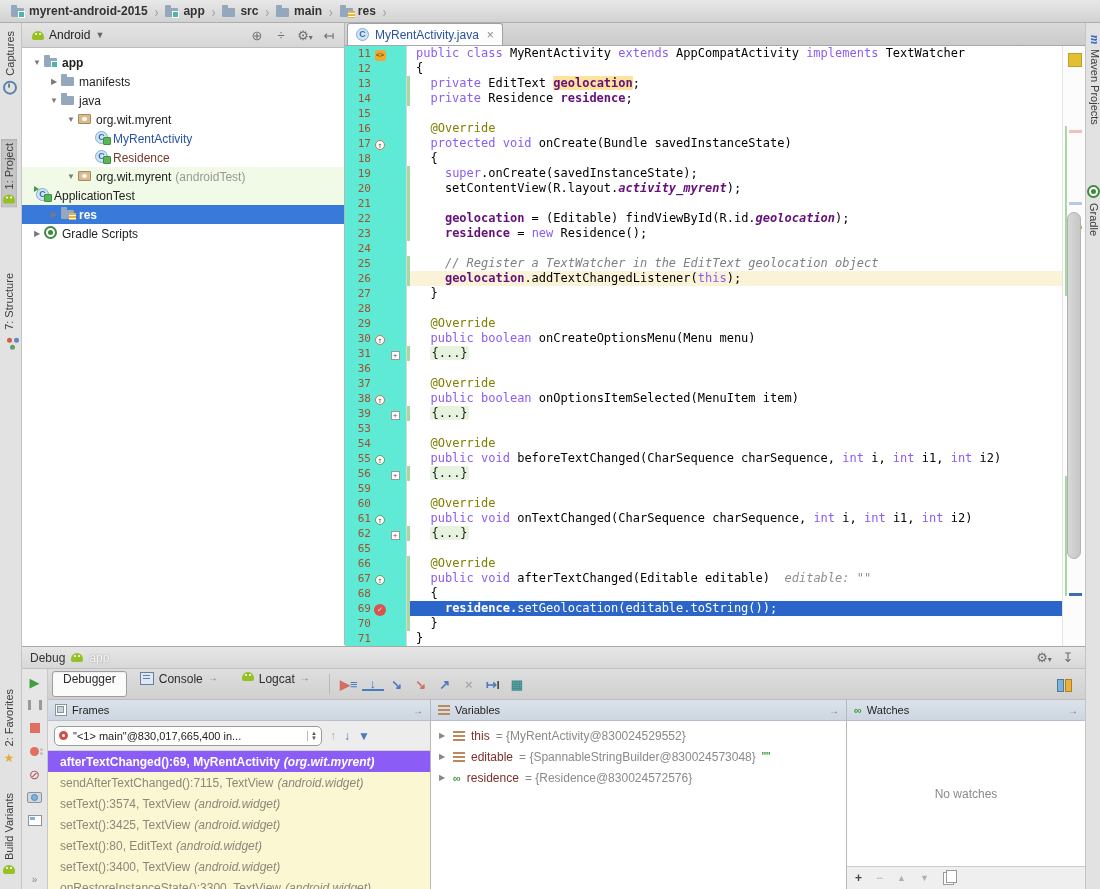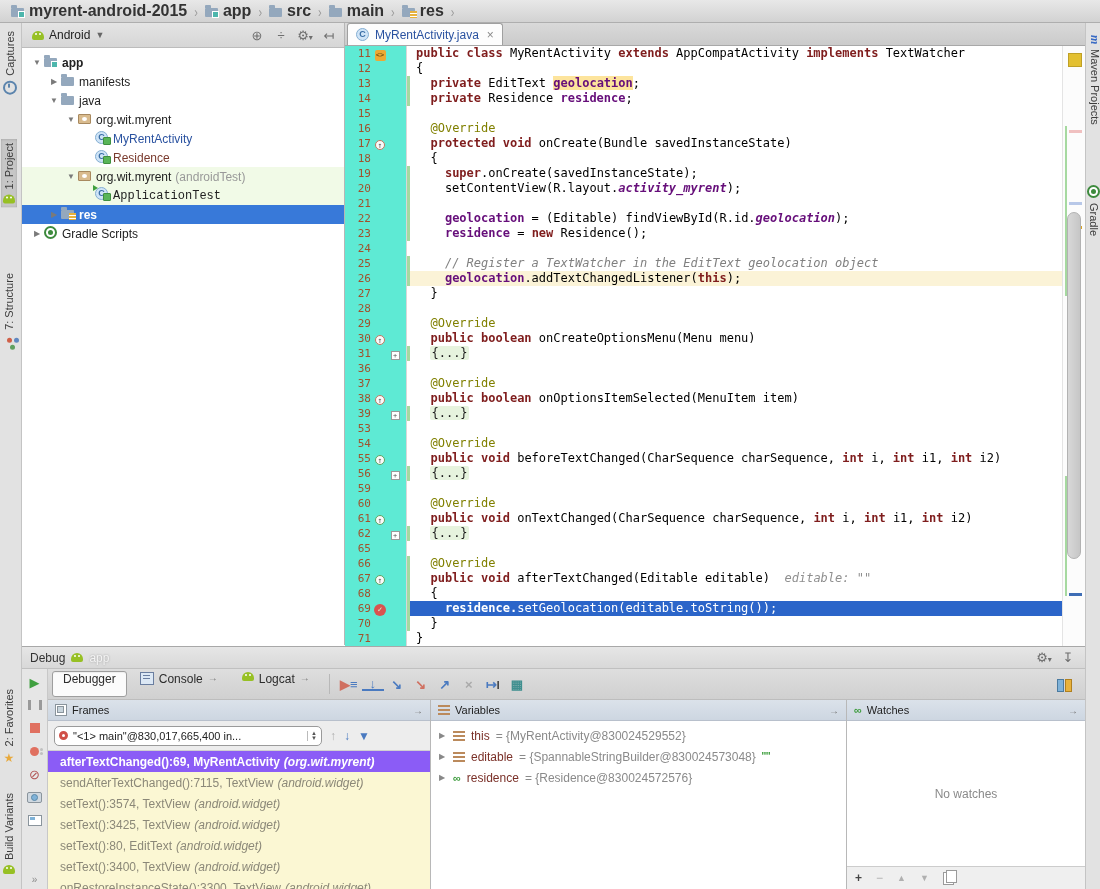--- a/index.html
+++ b/index.html
@@ -3,21 +3,21 @@
 <meta charset="utf-8">
 <style>
   html,body{margin:0;padding:0}
   body{width:1100px;height:889px;position:relative;overflow:hidden;background:#fff;
        font-family:"Liberation Sans",sans-serif;font-size:12px;color:#222;-webkit-font-smoothing:antialiased}
   .abs{position:absolute}
   
   #breadcrumb{left:0;top:0;width:1100px;height:23px;background:linear-gradient(#e8e8e8,#d2d2d2);
     border-bottom:1px solid #aeaeae;display:flex;align-items:center;padding-left:8px;box-sizing:border-box;gap:2px}
   .crumb{display:flex;align-items:center;gap:5px;padding:0 3px;height:100%;cursor:default}
-  .crumb .lbl{font-weight:bold;color:#333;font-size:16px}
+  .crumb .lbl{font-weight:bold;color:#333;font-size:12px}
   .chev{color:#9a9a9a;font-size:11px;margin:0 2px;transform:scaleY(1.4)}
   
   .fic{width:13px;height:9px;background:#94a8bd;border-radius:1px;position:relative;display:inline-block;margin-top:3px}
   .fic::before{content:"";position:absolute;top:-3px;left:0;width:6px;height:3px;background:#94a8bd;border-radius:1px 1px 0 0}
   .fic.teal::after{content:"";position:absolute;right:-1px;bottom:-1px;width:5px;height:5px;background:#4db6ac;border:1px solid #fff}
   .fic.res::after{content:"";position:absolute;right:-2px;bottom:-1px;width:7px;height:7px;
      background:repeating-linear-gradient(to bottom,#e8b23c 0 2px,#fff 2px 3px)}
   
   #leftstrip{left:0;top:23px;width:22px;height:866px;background:#e2e2e2;border-right:1px solid #c4c4c4;box-sizing:border-box}
   #rightstrip{left:1085px;top:23px;width:15px;height:866px;background:#e2e2e2;border-left:1px solid #c4c4c4;box-sizing:border-box}
@@ -73,21 +73,21 @@
   .cl{height:15px;display:flex;align-items:center}
   .gut{width:62px;flex:none;display:flex;align-items:center;height:100%;background:#5eead4;border-right:1px solid #d8d8d8;box-sizing:border-box}
   .num{width:26px;text-align:right;color:#a0522d;font-size:11px;flex:none}
   .gic{width:18px;flex:none;text-align:center;position:relative}
   .fslot{width:12px;flex:none;text-align:center}
   .vcsbar{width:3px;height:15px;flex:none;background:transparent}
   .cl.vcs .vcsbar{background:#a6d9a0}
   .ctext{flex:1;white-space:pre;padding-left:6px;height:15px;line-height:15px}
   .cl.row-cream .ctext{background:#fbf3d7}
   .cl.row-exec .ctext{background:#2b65c9;color:#fff}
-  .c-k{color:#7f1d1d;font-weight:bold}
+  .c-k{color:#8b5cf6;font-weight:normal}
   .c-p{color:#000}
   .c-f{color:#660e7a;font-weight:bold}
   .c-fh{color:#660e7a;font-weight:bold;background:#fde49c}
   .c-fi{color:#660e7a;font-weight:bold;font-style:italic}
   .c-a{color:#808000}
   .c-c{color:#808080;font-style:italic}
   .c-fold{background:#e6f3de;color:#1a1a1a;border-radius:2px;padding:0 1px}
   .c-hint{color:#8f8f8f;font-style:italic}
   .c-w{color:#fff}
   .c-wb{color:#fff;font-weight:bold}
@@ -287,21 +287,21 @@
         <span class="arr"></span>
         <span class="tic"><span class="ic-class"><span class="lock"></span></span></span>
         <span class="tl-red">Residence</span>
       </div>
       <div class="trow testbg" style="padding-left: 42px;">
         <span class="arr">▼</span>
         <span class="tic"><span class="ic-pkg"></span></span>
         <span>org.wit.myrent</span>
         <span class="sfx">(androidTest)</span>
       </div>
-      <div class="trow testbg" style="padding-left: 59px; font-family: Liberation Mono, monospace;">
+      <div class="trow testbg" style="">
         <span class="arr"></span>
         <span class="tic"><span class="ic-class"><span class="lock"></span><span class="runarr"></span></span></span>
         <span>ApplicationTest</span>
       </div>
       <div class="trow sel" style="padding-left: 25px;">
         <span class="arr">▶</span>
         <span class="tic"><span class="fic res"></span></span>
         <span class=" tl-bold">res</span>
       </div>
       <div class="trow" style="padding-left: 8px;">

